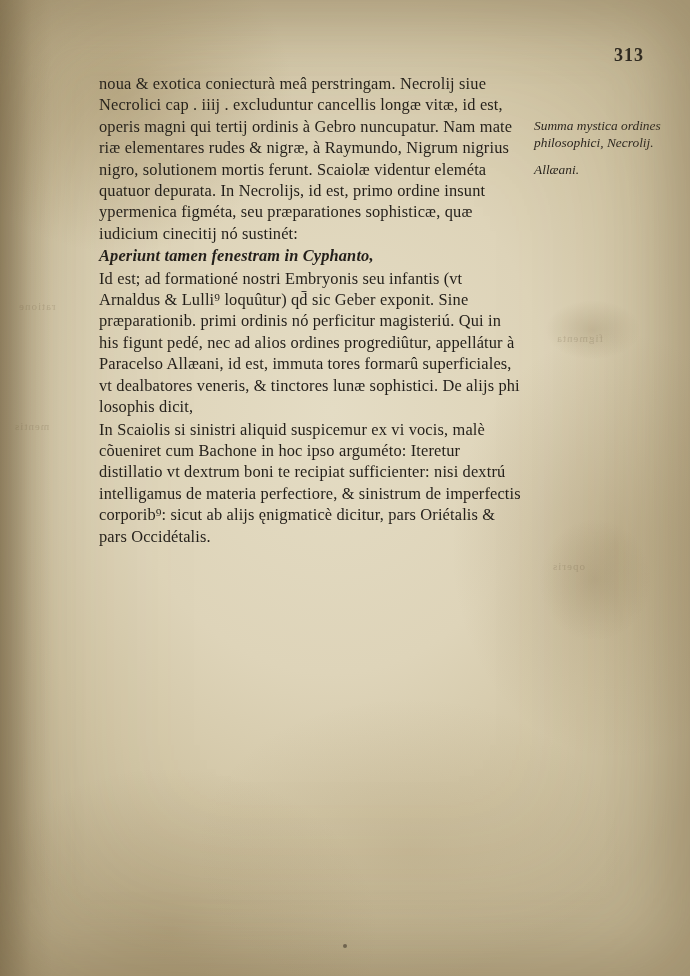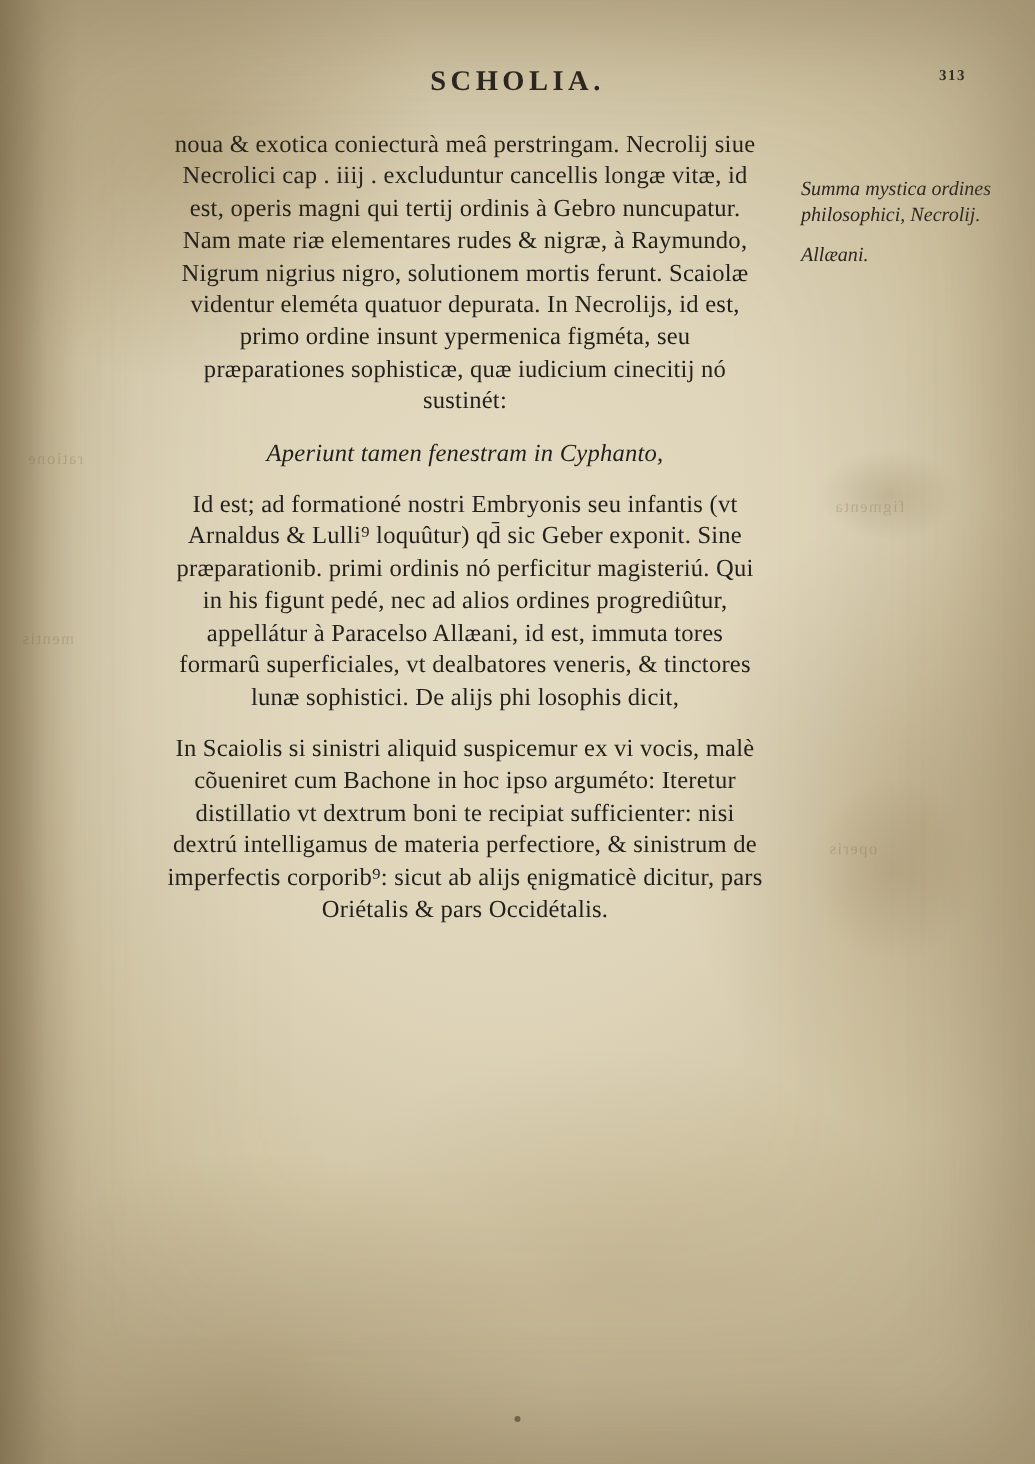--- a/index.html
+++ b/index.html
@@ -68,49 +68,49 @@
     text-align: center;
   }
   .headline .title {
     font-size: 19px;
     letter-spacing: 3px;
     font-weight: 600;
   }
   .folio {
     position: absolute;
     right: 46px; top: 45px;
-    font-size: 10px;
+    font-size: 18px;
     letter-spacing: 1px;
     font-weight: 700;
     margin-left: 48px;
   }
 
   .body {
     position: absolute;
     left: 98px;
     top: 72px;
     width: 424px;
   }
   .body p {
-    margin: 13px;
+    margin: 1px;
     font-size: 16.4px;
     line-height: 21.4px;
-    text-align: center;
+    text-align: left;
     letter-spacing: 0.15px;
     color: #231f1a;
   }
   .body p.main { text-indent: 0; }
   .ital {
     font-style: italic;
     font-size: 15.2px;
     line-height: 20px;
     letter-spacing: 0.1px;
   }
   .sp-before { margin-top: 9px; }
-  .sp-after { margin-bottom: 7px; }
+  .sp-after { margin-bottom: 7px; font-weight: bold; }
   .indent-first { text-indent: 0; }
 
   
   .margin-notes {
     position: absolute;
     left: 534px;
     top: 118px;
     width: 128px;
     font-style: italic;
     font-size: 13.4px;
@@ -152,23 +152,20 @@
   <div class="stain-d"></div>
   <div class="gutter"></div>
   <div class="smudge1"></div>
   <div class="smudge2"></div>
 
   <div class="bleed" style="left:18px; top:300px;">ratione</div>
   <div class="bleed" style="left:14px; top:420px;">mentis</div>
   <div class="bleed" style="left:556px; top:332px;">figmenta</div>
   <div class="bleed" style="left:552px; top:560px;">operis</div>
 
-  <div class="headline">
-    <span class="title">SCHOLIA.</span>
-  </div>
   <div class="folio">313</div>
 
   <div class="body">
     <p class="main">noua &amp; exotica coniecturà meâ perstringam. Necrolij siue Necrolici cap . iiij . excluduntur cancellis longæ vitæ, id est, operis magni qui tertij ordinis à Gebro nuncupatur. Nam mate riæ elementares rudes &amp; nigræ, à Raymundo, Nigrum nigrius nigro, solutionem mortis ferunt. Scaiolæ videntur eleméta quatuor depurata.   In Necrolijs, id est, primo ordine insunt ypermenica figméta, seu præparationes sophisticæ, quæ iudicium cinecitij nó sustinét:</p>
     <p class="ital sp-before sp-after">Aperiunt tamen fenestram in Cyphanto,</p>
     <p class="main indent-first">Id est; ad formationé nostri Embryonis seu infantis (vt Arnaldus &amp; Lulli⁹ loquûtur) qd̄ sic Geber exponit. Sine præparationib. primi ordinis nó perficitur magisteriú. Qui in his figunt pedé, nec ad alios ordines progrediûtur, appellátur à Paracelso Allæani, id est, immuta tores formarû superficiales, vt dealbatores veneris, &amp; tinctores lunæ sophistici. De alijs phi losophis dicit,</p>
     <p class="main indent-first">In Scaiolis si sinistri aliquid suspicemur ex vi vocis, malè cõueniret cum Bachone in hoc ipso arguméto: Iteretur distillatio vt dextrum boni te recipiat sufficienter: nisi dextrú intelligamus de materia perfectiore, &amp; sinistrum de imperfectis corporib⁹: sicut ab alijs ęnigmaticè dicitur, pars Oriétalis &amp; pars Occidétalis.</p>
   </div>
 
   <div class="margin-notes">

